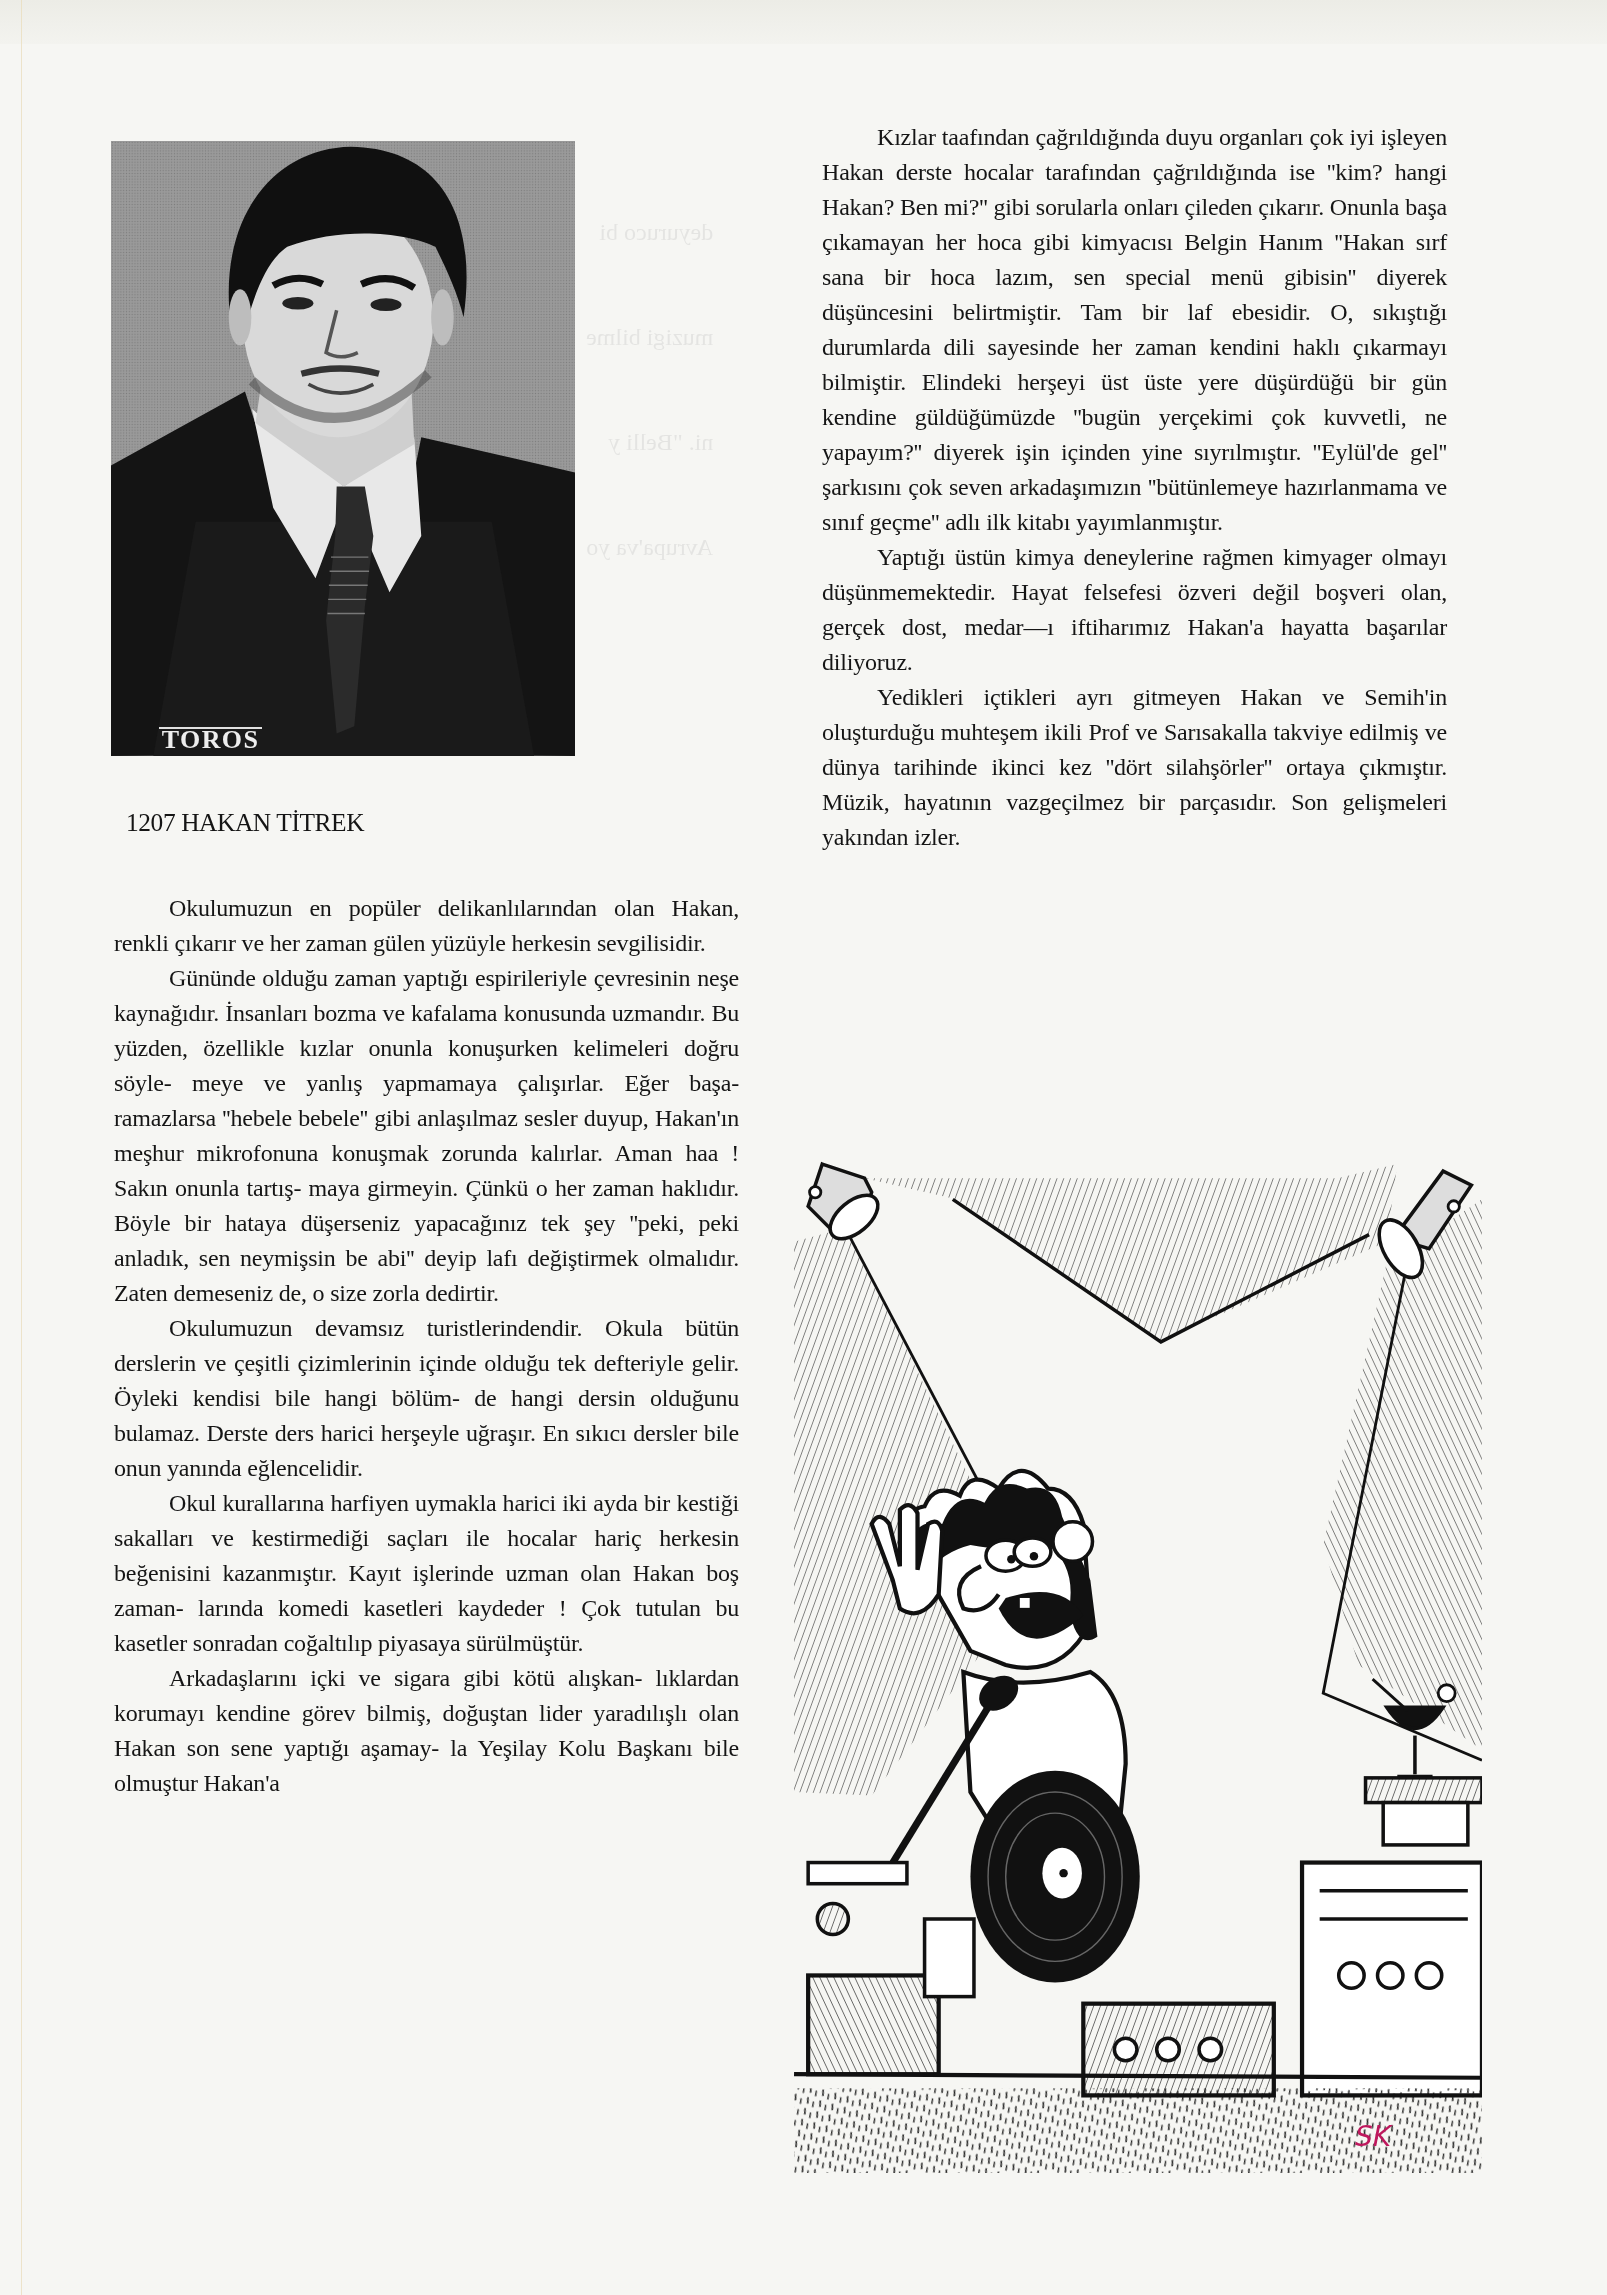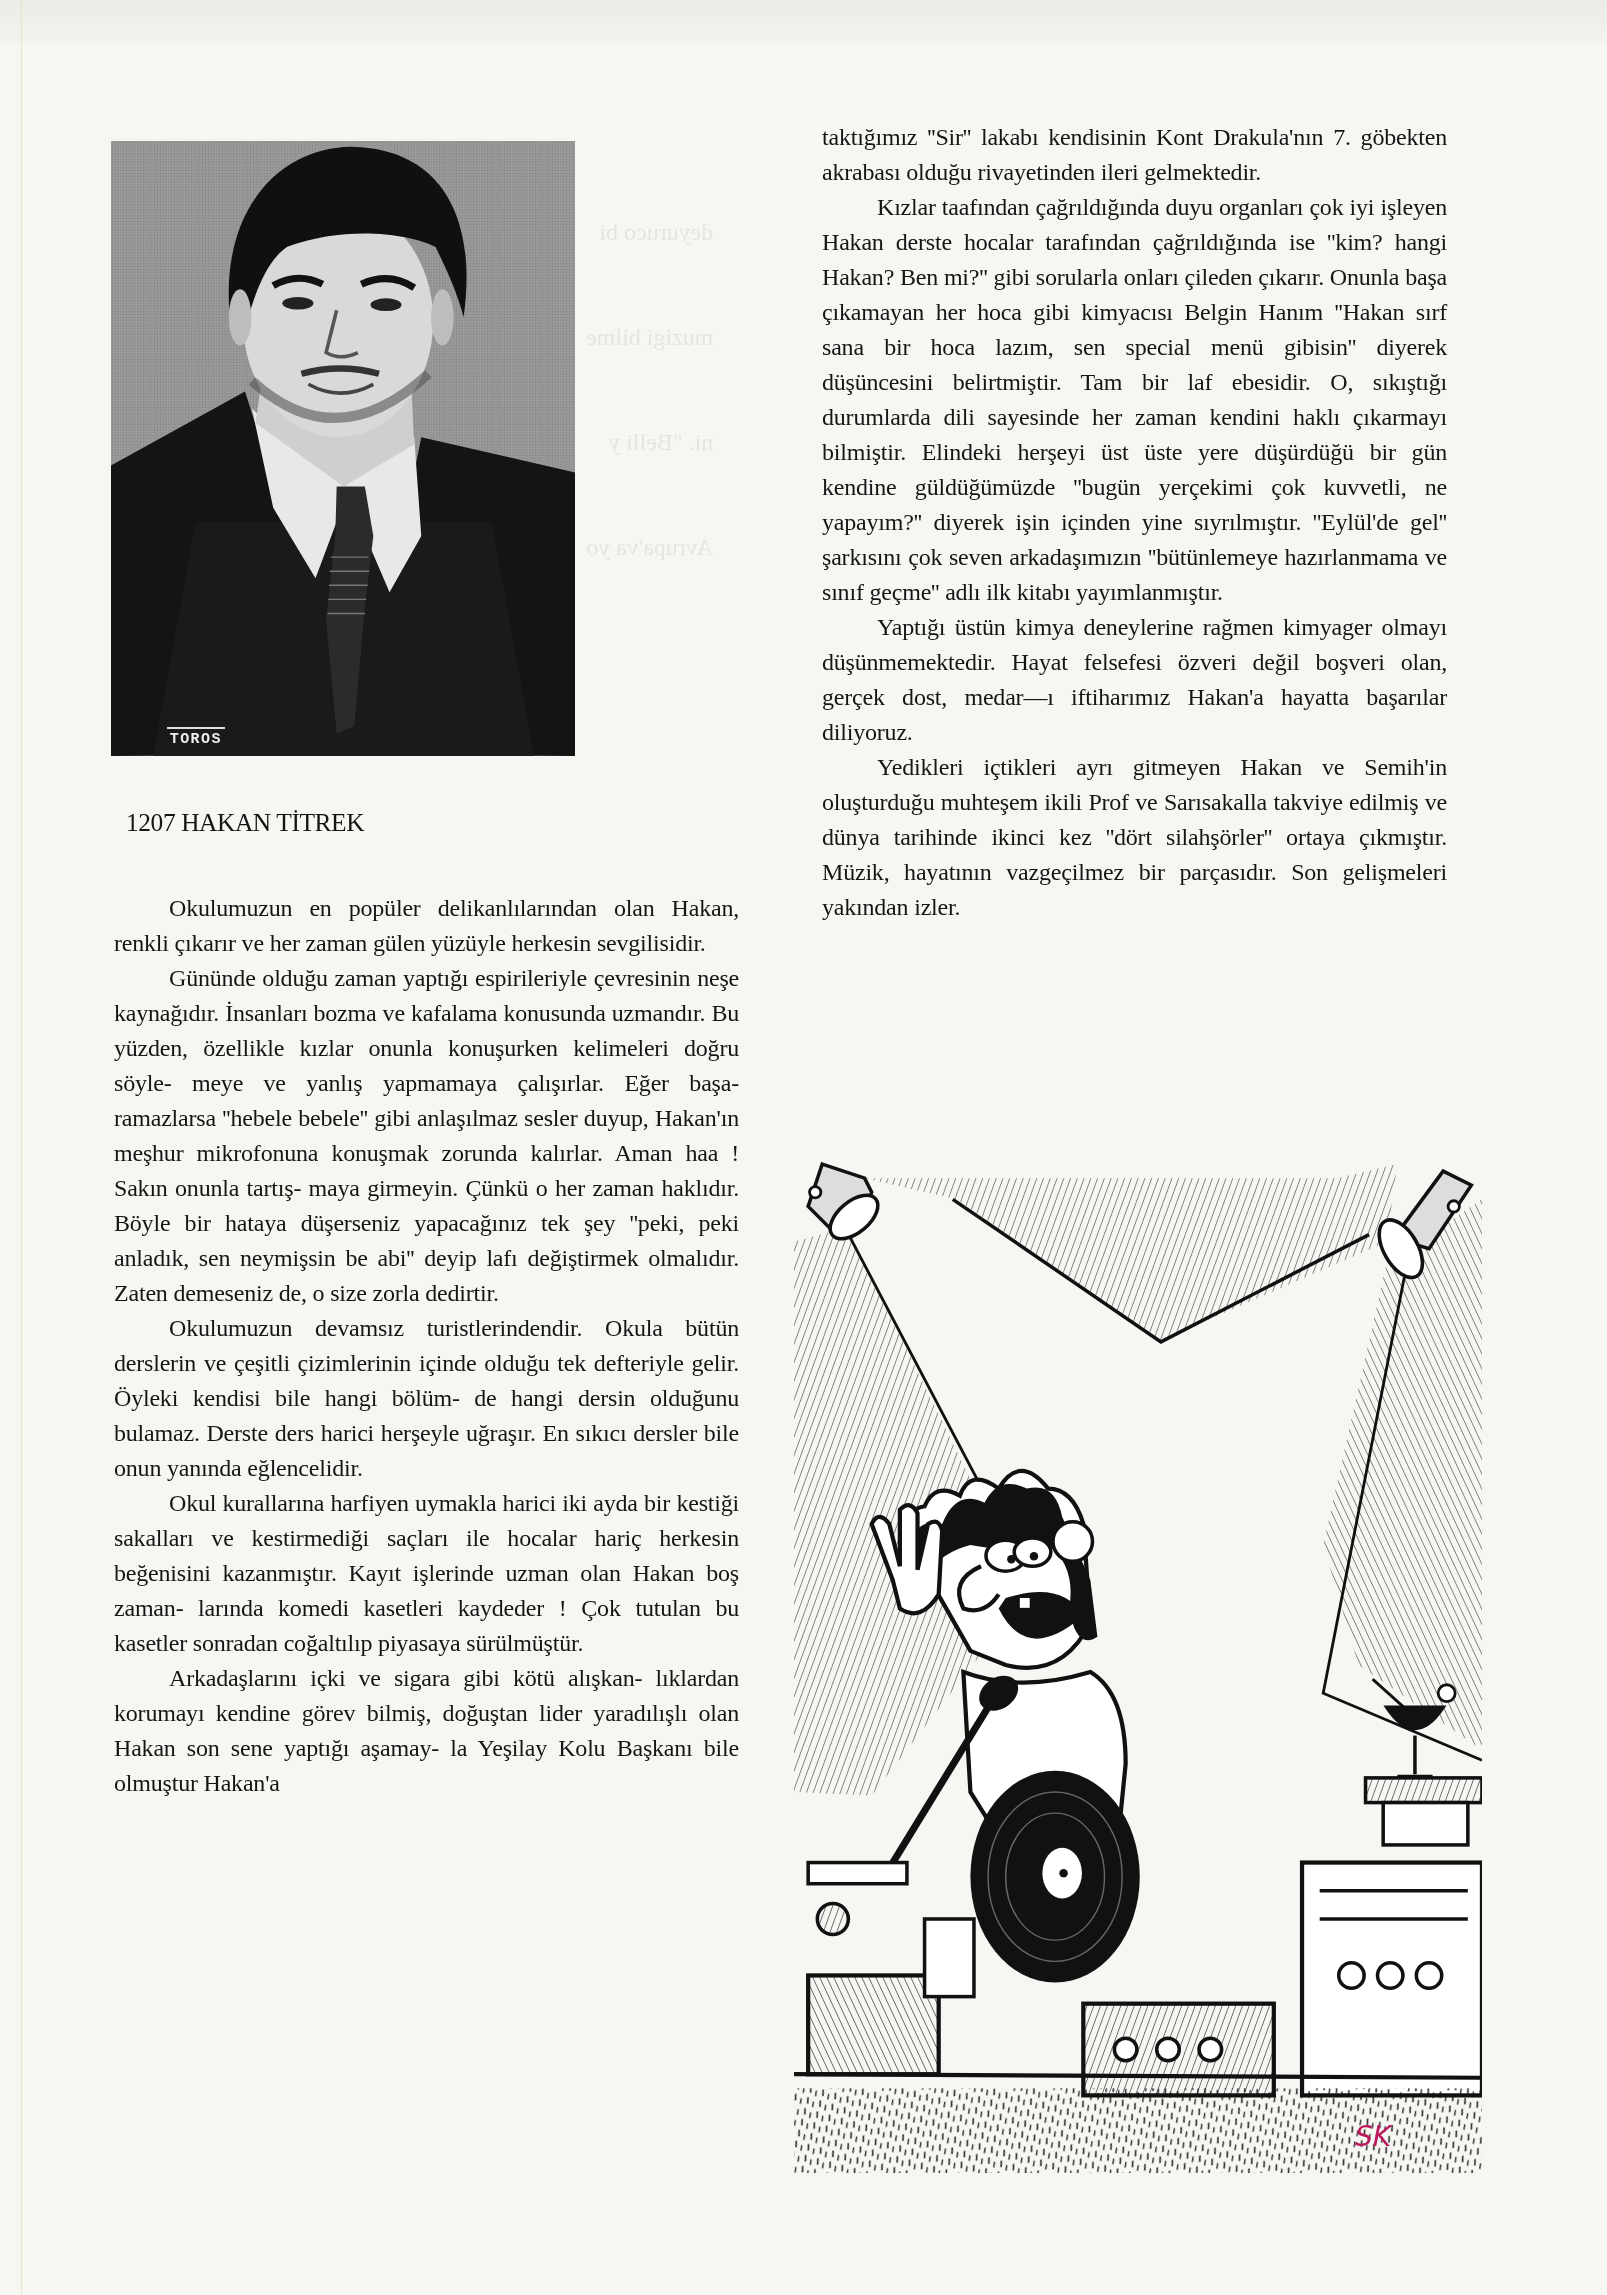--- a/index.html
+++ b/index.html
@@ -40,23 +40,23 @@
   
   .photo {
     position: absolute; left: 111px; top: 141px; width: 464px; height: 615px;
     background:
       repeating-linear-gradient(45deg, rgba(0,0,0,.06) 0 1.4px, transparent 1.4px 2.8px),
       #8e8e8e;
     overflow: hidden;
   }
   .photo svg { position: absolute; left: 0; top: 0; }
   .toros {
-    position: absolute; left: 56px; top: 586px;
-    font-family: Liberation Mono, monospace; font-weight: bold;
-    font-size: 15px; color: #eeeeee; letter-spacing: 1.4px;
+    position: absolute; left: 48px; top: 586px;
+    font-family: Liberation Serif, serif; font-weight: bold;
+    font-size: 26px; color: #eeeeee; letter-spacing: 1.4px;
     border-top: 2.1px solid #e0e0e0; line-height: 21px; padding: 0 2.8px;
   }
 
   
   .cartoon { position: absolute; left: 794px; top: 1157px; width: 688px; height: 1016px; }
   .signature {
     position: absolute; left: 1355px; top: 2120px;
     font-family: "DejaVu Sans", sans-serif; font-style: italic;
     font-size: 28px; color: #be185d;
   }
@@ -122,21 +122,20 @@
 
 <div class="col" id="left-col">
   <p>Okulumuzun en popüler delikanlılarından olan Hakan, renkli çıkarır ve her zaman gülen yüzüyle herkesin sevgilisidir.</p>
   <p>Gününde olduğu zaman yaptığı espirileriyle çevresinin neşe kaynağıdır. İnsanları bozma ve kafalama konusunda uzmandır. Bu yüzden, özellikle kızlar onunla konuşurken kelimeleri doğru söyle- meye ve yanlış yapmamaya çalışırlar. Eğer başa- ramazlarsa ''hebele bebele'' gibi anlaşılmaz sesler duyup, Hakan'ın meşhur mikrofonuna konuşmak zorunda kalırlar. Aman haa ! Sakın onunla tartış- maya girmeyin. Çünkü o her zaman haklıdır. Böyle bir hataya düşerseniz yapacağınız tek şey ''peki, peki anladık, sen neymişsin be abi'' deyip lafı değiştirmek olmalıdır. Zaten demeseniz de, o size zorla dedirtir.</p>
   <p>Okulumuzun devamsız turistlerindendir. Okula bütün derslerin ve çeşitli çizimlerinin içinde olduğu tek defteriyle gelir. Öyleki kendisi bile hangi bölüm- de hangi dersin olduğunu bulamaz. Derste ders harici herşeyle uğraşır. En sıkıcı dersler bile onun yanında eğlencelidir.</p>
   <p>Okul kurallarına harfiyen uymakla harici iki ayda bir kestiği sakalları ve kestirmediği saçları ile hocalar hariç herkesin beğenisini kazanmıştır. Kayıt işlerinde uzman olan Hakan boş zaman- larında komedi kasetleri kaydeder ! Çok tutulan bu kasetler sonradan coğaltılıp piyasaya sürülmüştür.</p>
   <p>Arkadaşlarını içki ve sigara gibi kötü alışkan- lıklardan korumayı kendine görev bilmiş, doğuştan lider yaradılışlı olan Hakan son sene yaptığı aşamay- la Yeşilay Kolu Başkanı bile olmuştur Hakan'a</p>
 </div>
 
 <div class="col" id="right-col">
-  <p class="noindent">taktığımız ''Sir'' lakabı kendisinin Kont Drakula'nın 7. göbekten akrabası olduğu rivayetinden ileri gelmektedir.</p>
   <p>Kızlar taafından çağrıldığında duyu organları çok iyi işleyen Hakan derste hocalar tarafından çağrıldığında ise ''kim? hangi Hakan? Ben mi?'' gibi sorularla onları çileden çıkarır. Onunla başa çıkamayan her hoca gibi kimyacısı Belgin Hanım ''Hakan sırf sana bir hoca lazım, sen special menü gibisin'' diyerek düşüncesini belirtmiştir. Tam bir laf ebesidir. O, sıkıştığı durumlarda dili sayesinde her zaman kendini haklı çıkarmayı bilmiştir. Elindeki herşeyi üst üste yere düşürdüğü bir gün kendine güldüğümüzde ''bugün yerçekimi çok kuvvetli, ne yapayım?'' diyerek işin içinden yine sıyrılmıştır. ''Eylül'de gel'' şarkısını çok seven arkadaşımızın ''bütünlemeye hazırlanmama ve sınıf geçme'' adlı ilk kitabı yayımlanmıştır.</p>
   <p>Yaptığı üstün kimya deneylerine rağmen kimyager olmayı düşünmemektedir. Hayat felsefesi özveri değil boşveri olan, gerçek dost, medar—ı iftiharımız Hakan'a hayatta başarılar diliyoruz.</p>
   <p>Yedikleri içtikleri ayrı gitmeyen Hakan ve Semih'in oluşturduğu muhteşem ikili Prof ve Sarısakalla takviye edilmiş ve dünya tarihinde ikinci kez ''dört silahşörler'' ortaya çıkmıştır. Müzik, hayatının vazgeçilmez bir parçasıdır. Son gelişmeleri yakından izler.</p>
 </div>
 
 <div class="cartoon">
   <svg width="688" height="1016" viewBox="0 0 975 1440">
     <defs>
       <pattern id="hatch" width="9" height="9" patternUnits="userSpaceOnUse" patternTransform="rotate(20)">
         <line x1="0" y1="0" x2="0" y2="9" stroke="#111" stroke-width="1.6"></line>

